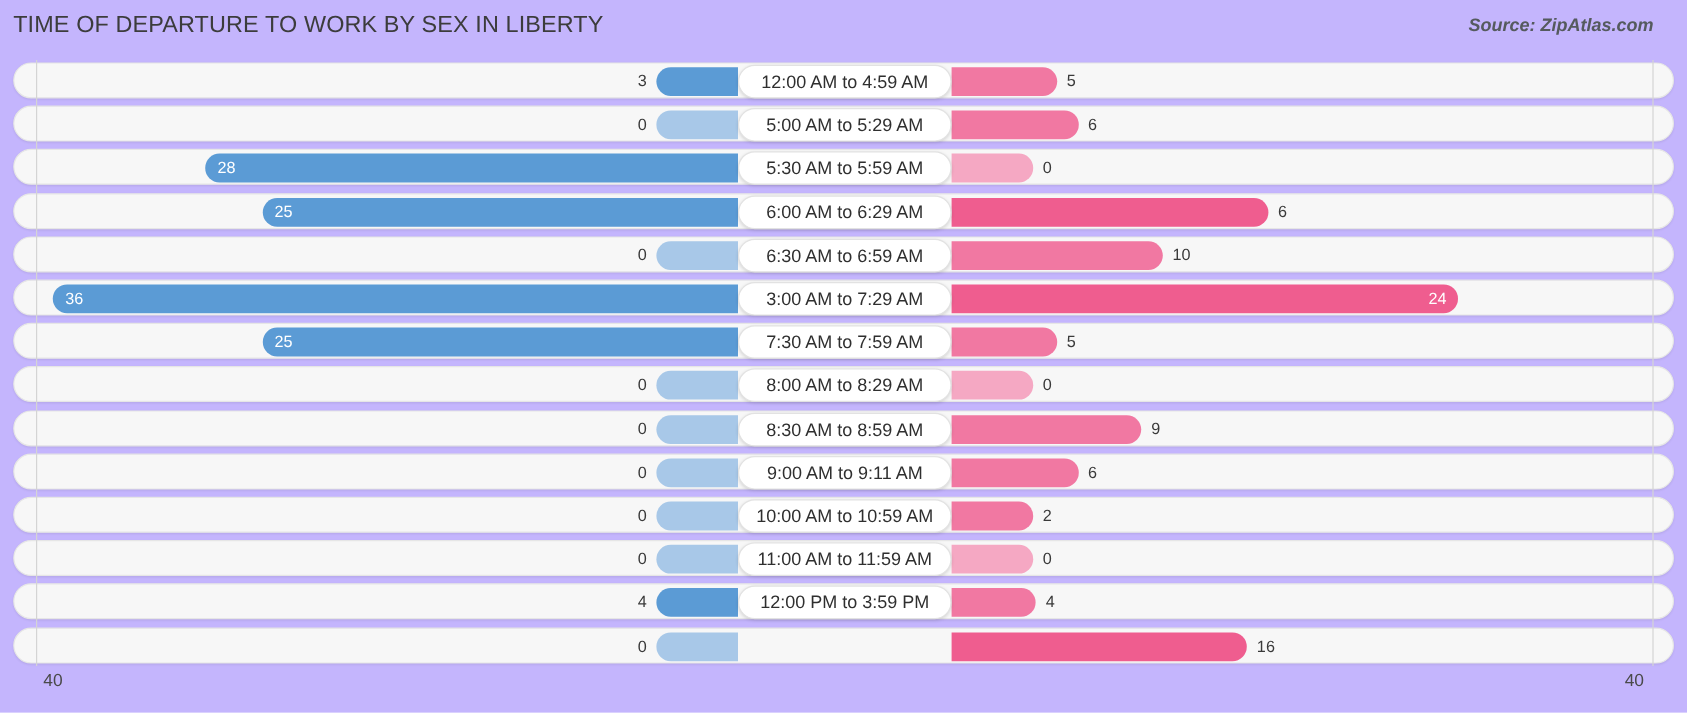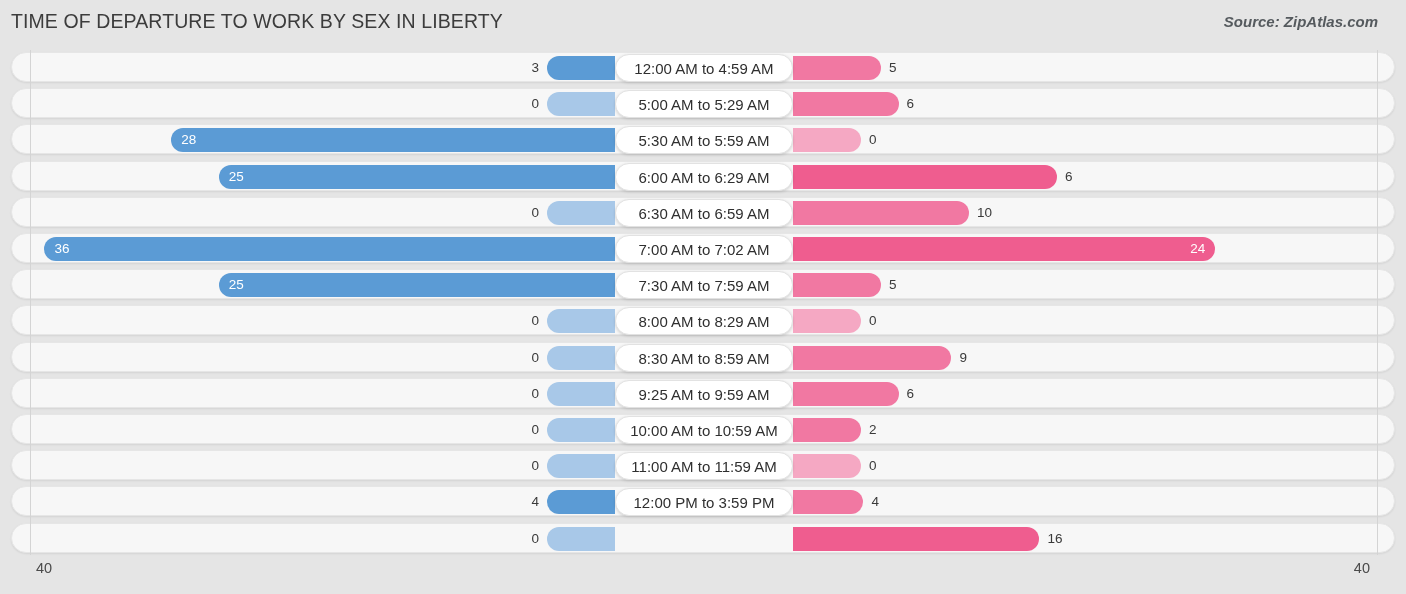--- a/index.html
+++ b/index.html
@@ -7,21 +7,21 @@
     margin: 0; padding: 0;
     width: 1406px; height: 594px;
     background: #ffffff;
     font-family: "Liberation Sans", sans-serif;
     overflow: hidden;
   }
   #chart-root {
     position: relative;
     width: 1406px;
     height: 594px;
-    background: #e5e5e5;
+    background: #c4b5fd;
   }
 
   
   #header {
     position: absolute;
     top: 0; left: 0;
     width: 1406px; height: 44px;
   }
   #chart-title {
     position: absolute;
@@ -213,21 +213,21 @@
           <div class="bar bar-female" style="left: 781px; width: 176px; background: rgb(241, 120, 162);"></div>
           <div class="center-pill" style="left: 603px; width: 178px;">6:30 AM to 6:59 AM</div>
         </div>
         <div class="row" style="top: 183px;">
           <div class="bar bar-male" style="left: 32.4px; width: 570.6px; background: rgb(91, 155, 213);">
             <span class="bar-inline-value">36</span>
           </div>
           <div class="bar bar-female" style="left: 781px; width: 422.4px; background: rgb(239, 93, 143);">
             <span class="bar-inline-value">24</span>
           </div>
-          <div class="center-pill" style="left: 603px; width: 178px;">7:00 AM to 7:02 AM</div>
+          <div class="center-pill" style="left: 603px; width: 178px;">3:00 AM to 7:29 AM</div>
         </div>
         <div class="row" style="top: 219.2px;">
           <div class="bar bar-male" style="left: 206.75px; width: 396.25px; background: rgb(91, 155, 213);">
             <span class="bar-inline-value">25</span>
           </div>
           <div class="value-outside right" style="left: 877px; width: 52px;">5</div>
           <div class="bar bar-female" style="left: 781px; width: 88px; background: rgb(241, 120, 162);"></div>
           <div class="center-pill" style="left: 603px; width: 178px;">7:30 AM to 7:59 AM</div>
         </div>
         <div class="row" style="top: 255.4px;">
@@ -242,21 +242,21 @@
           <div class="bar bar-male" style="left: 535px; width: 68px; background: rgb(168, 200, 232);"></div>
           <div class="value-outside right" style="left: 947.4px; width: 52px;">9</div>
           <div class="bar bar-female" style="left: 781px; width: 158.4px; background: rgb(241, 120, 162);"></div>
           <div class="center-pill" style="left: 603px; width: 178px;">8:30 AM to 8:59 AM</div>
         </div>
         <div class="row" style="top: 327.8px;">
           <div class="value-outside left" style="left: 475px; width: 52px;">0</div>
           <div class="bar bar-male" style="left: 535px; width: 68px; background: rgb(168, 200, 232);"></div>
           <div class="value-outside right" style="left: 894.6px; width: 52px;">6</div>
           <div class="bar bar-female" style="left: 781px; width: 105.6px; background: rgb(241, 120, 162);"></div>
-          <div class="center-pill" style="left: 603px; width: 178px;">9:25 AM to 9:59 AM</div>
+          <div class="center-pill" style="left: 603px; width: 178px;">9:00 AM to 9:11 AM</div>
         </div>
         <div class="row" style="top: 364px;">
           <div class="value-outside left" style="left: 475px; width: 52px;">0</div>
           <div class="bar bar-male" style="left: 535px; width: 68px; background: rgb(168, 200, 232);"></div>
           <div class="value-outside right" style="left: 857px; width: 52px;">2</div>
           <div class="bar bar-female" style="left: 781px; width: 68px; background: rgb(241, 120, 162);"></div>
           <div class="center-pill" style="left: 603px; width: 178px;">10:00 AM to 10:59 AM</div>
         </div>
         <div class="row" style="top: 400.2px;">
           <div class="value-outside left" style="left: 475px; width: 52px;">0</div>

